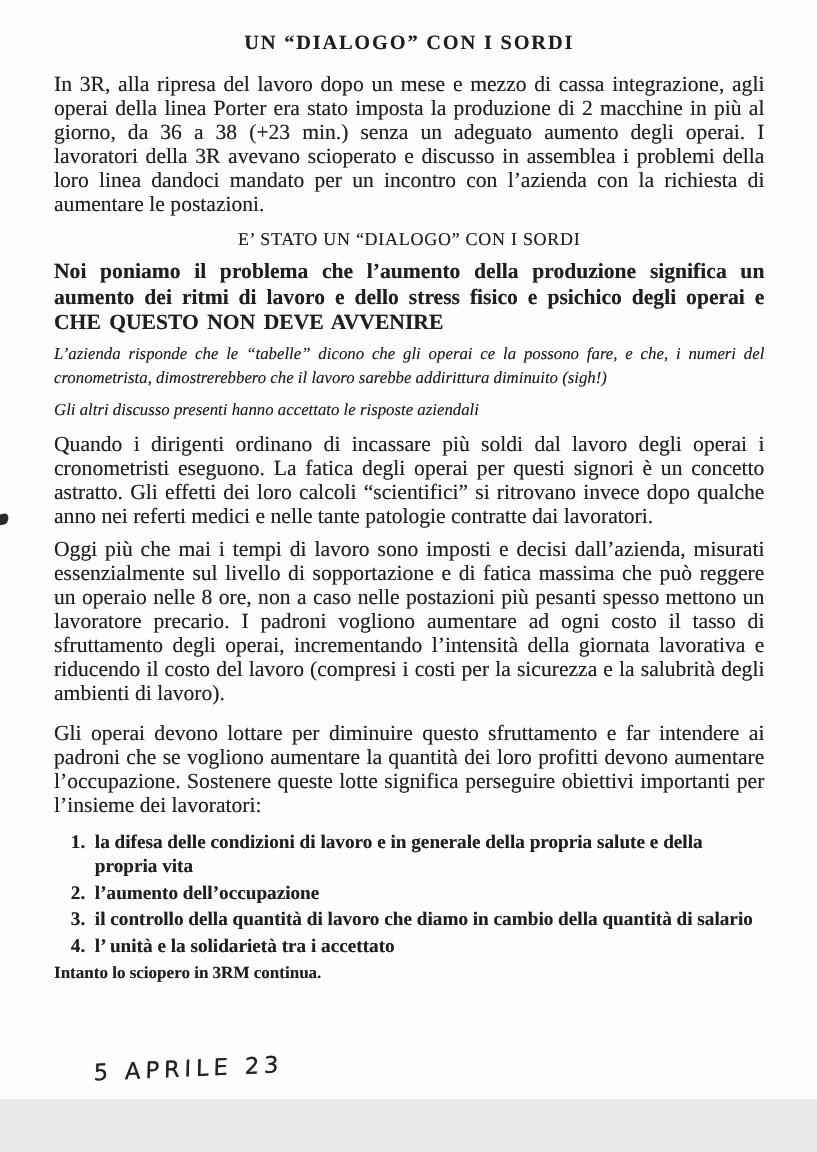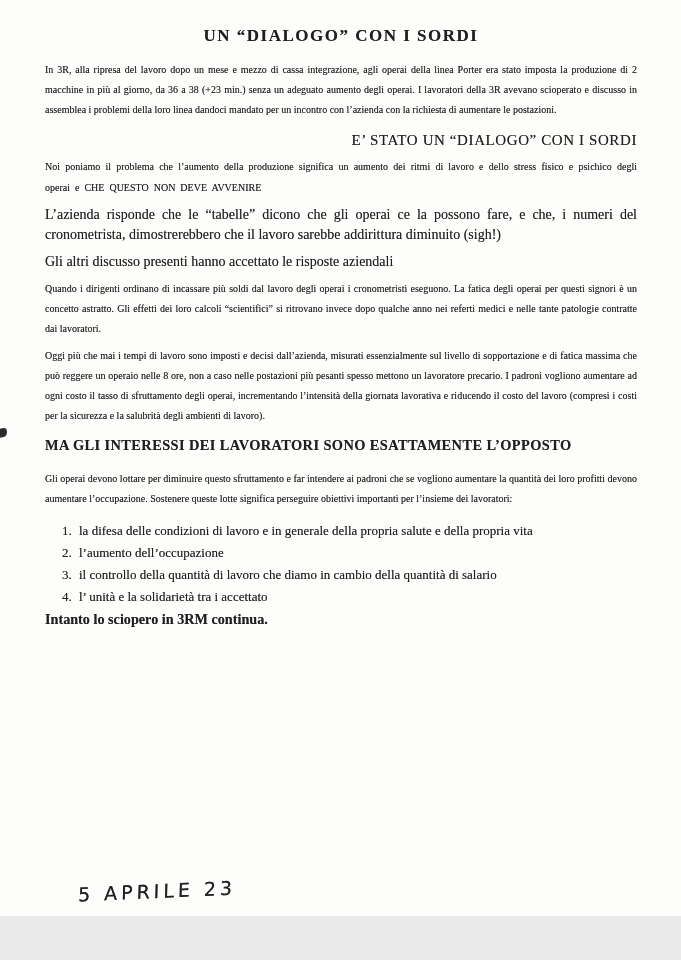--- a/index.html
+++ b/index.html
@@ -25,52 +25,52 @@
     top: 26px;
   }
   .title {
     text-align: center;
     font-size: 17px;
     font-weight: bold;
     letter-spacing: 1.5px;
     margin: 0 0 14px 0;
   }
   p {
-    font-size: 10px;
+    font-size: 18px;
     line-height: 20px;
     margin: 7px 0 0 0;
   }
   .just { text-align: justify; }
   .subheading {
-    text-align: right;
+    text-align: center;
     font-size: 15px;
     font-weight: normal;
     letter-spacing: 0.6px;
     margin: 12px 0 4px 0;
   }
   .claim {
-    font-weight: normal;
-    font-size: 10px;
+    font-weight: bold;
+    font-size: 18px;
     line-height: 21px;
     word-spacing: 2.5px;
   }
-  .italic { font-size: 14px; }
+  .italic { font-style: italic; font-size: 14px; }
   .opposto {
     font-weight: bold;
     font-size: 14.4px;
     letter-spacing: 0.4px;
     margin-top: 9px;
     margin-bottom: 0;
   }
   .operai { margin-top: 14px; }
   .goals {
     margin: 12px 0 0 0;
     padding: 0 0 0 30px;
-    font-size: 13px;
-    font-weight: normal;
+    font-size: 16px;
+    font-weight: bold;
     line-height: 20px;
   }
   .goals li { margin: 2px 0; padding-left: 4px; }
   .closing {
     font-weight: bold;
     font-size: 14.2px;
     margin-top: 0;
   }
   .signature {
     font-weight: bold;
@@ -115,21 +115,20 @@
     <p class="just claim">Noi poniamo il problema che l’aumento della produzione significa un aumento dei ritmi di lavoro e dello stress fisico e psichico degli operai e CHE QUESTO NON DEVE AVVENIRE</p>
 
     <p class="just italic">L’azienda risponde che le “tabelle” dicono che gli operai ce la possono fare, e che, i numeri del cronometrista, dimostrerebbero che il lavoro sarebbe addirittura diminuito (sigh!)</p>
 
     <p class="italic">Gli altri discusso presenti hanno accettato le risposte aziendali</p>
 
     <p class="just">Quando i dirigenti ordinano di incassare più soldi dal lavoro degli operai i cronometristi eseguono. La fatica degli operai per questi signori è un concetto astratto. Gli effetti dei loro calcoli “scientifici” si ritrovano invece dopo qualche anno nei referti medici e nelle tante patologie contratte dai lavoratori.</p>
 
     <p class="just">Oggi più che mai i tempi di lavoro sono imposti e decisi dall’azienda, misurati essenzialmente sul livello di sopportazione e di fatica massima che può reggere un operaio nelle 8 ore, non a caso nelle postazioni più pesanti spesso mettono un lavoratore precario. I padroni vogliono aumentare ad ogni costo il tasso di sfruttamento degli operai, incrementando l’intensità della giornata lavorativa e riducendo il costo del lavoro (compresi i costi per la sicurezza e la salubrità degli ambienti di lavoro).</p>
 
-    <p class="opposto">MA GLI INTERESSI DEI LAVORATORI SONO ESATTAMENTE L’OPPOSTO</p>
 
     <p class="just operai">Gli operai devono lottare per diminuire questo sfruttamento e far intendere ai padroni che se vogliono aumentare la quantità dei loro profitti devono aumentare l’occupazione. Sostenere queste lotte significa perseguire obiettivi importanti per l’insieme dei lavoratori:</p>
 
     <ol class="goals">
       <li>la difesa delle condizioni di lavoro e in generale della propria salute e della propria vita</li>
       <li>l’aumento dell’occupazione</li>
       <li>il controllo della quantità di lavoro che diamo in cambio della quantità di salario</li>
       <li>l’ unità e la solidarietà tra i accettato</li>
     </ol>
 

